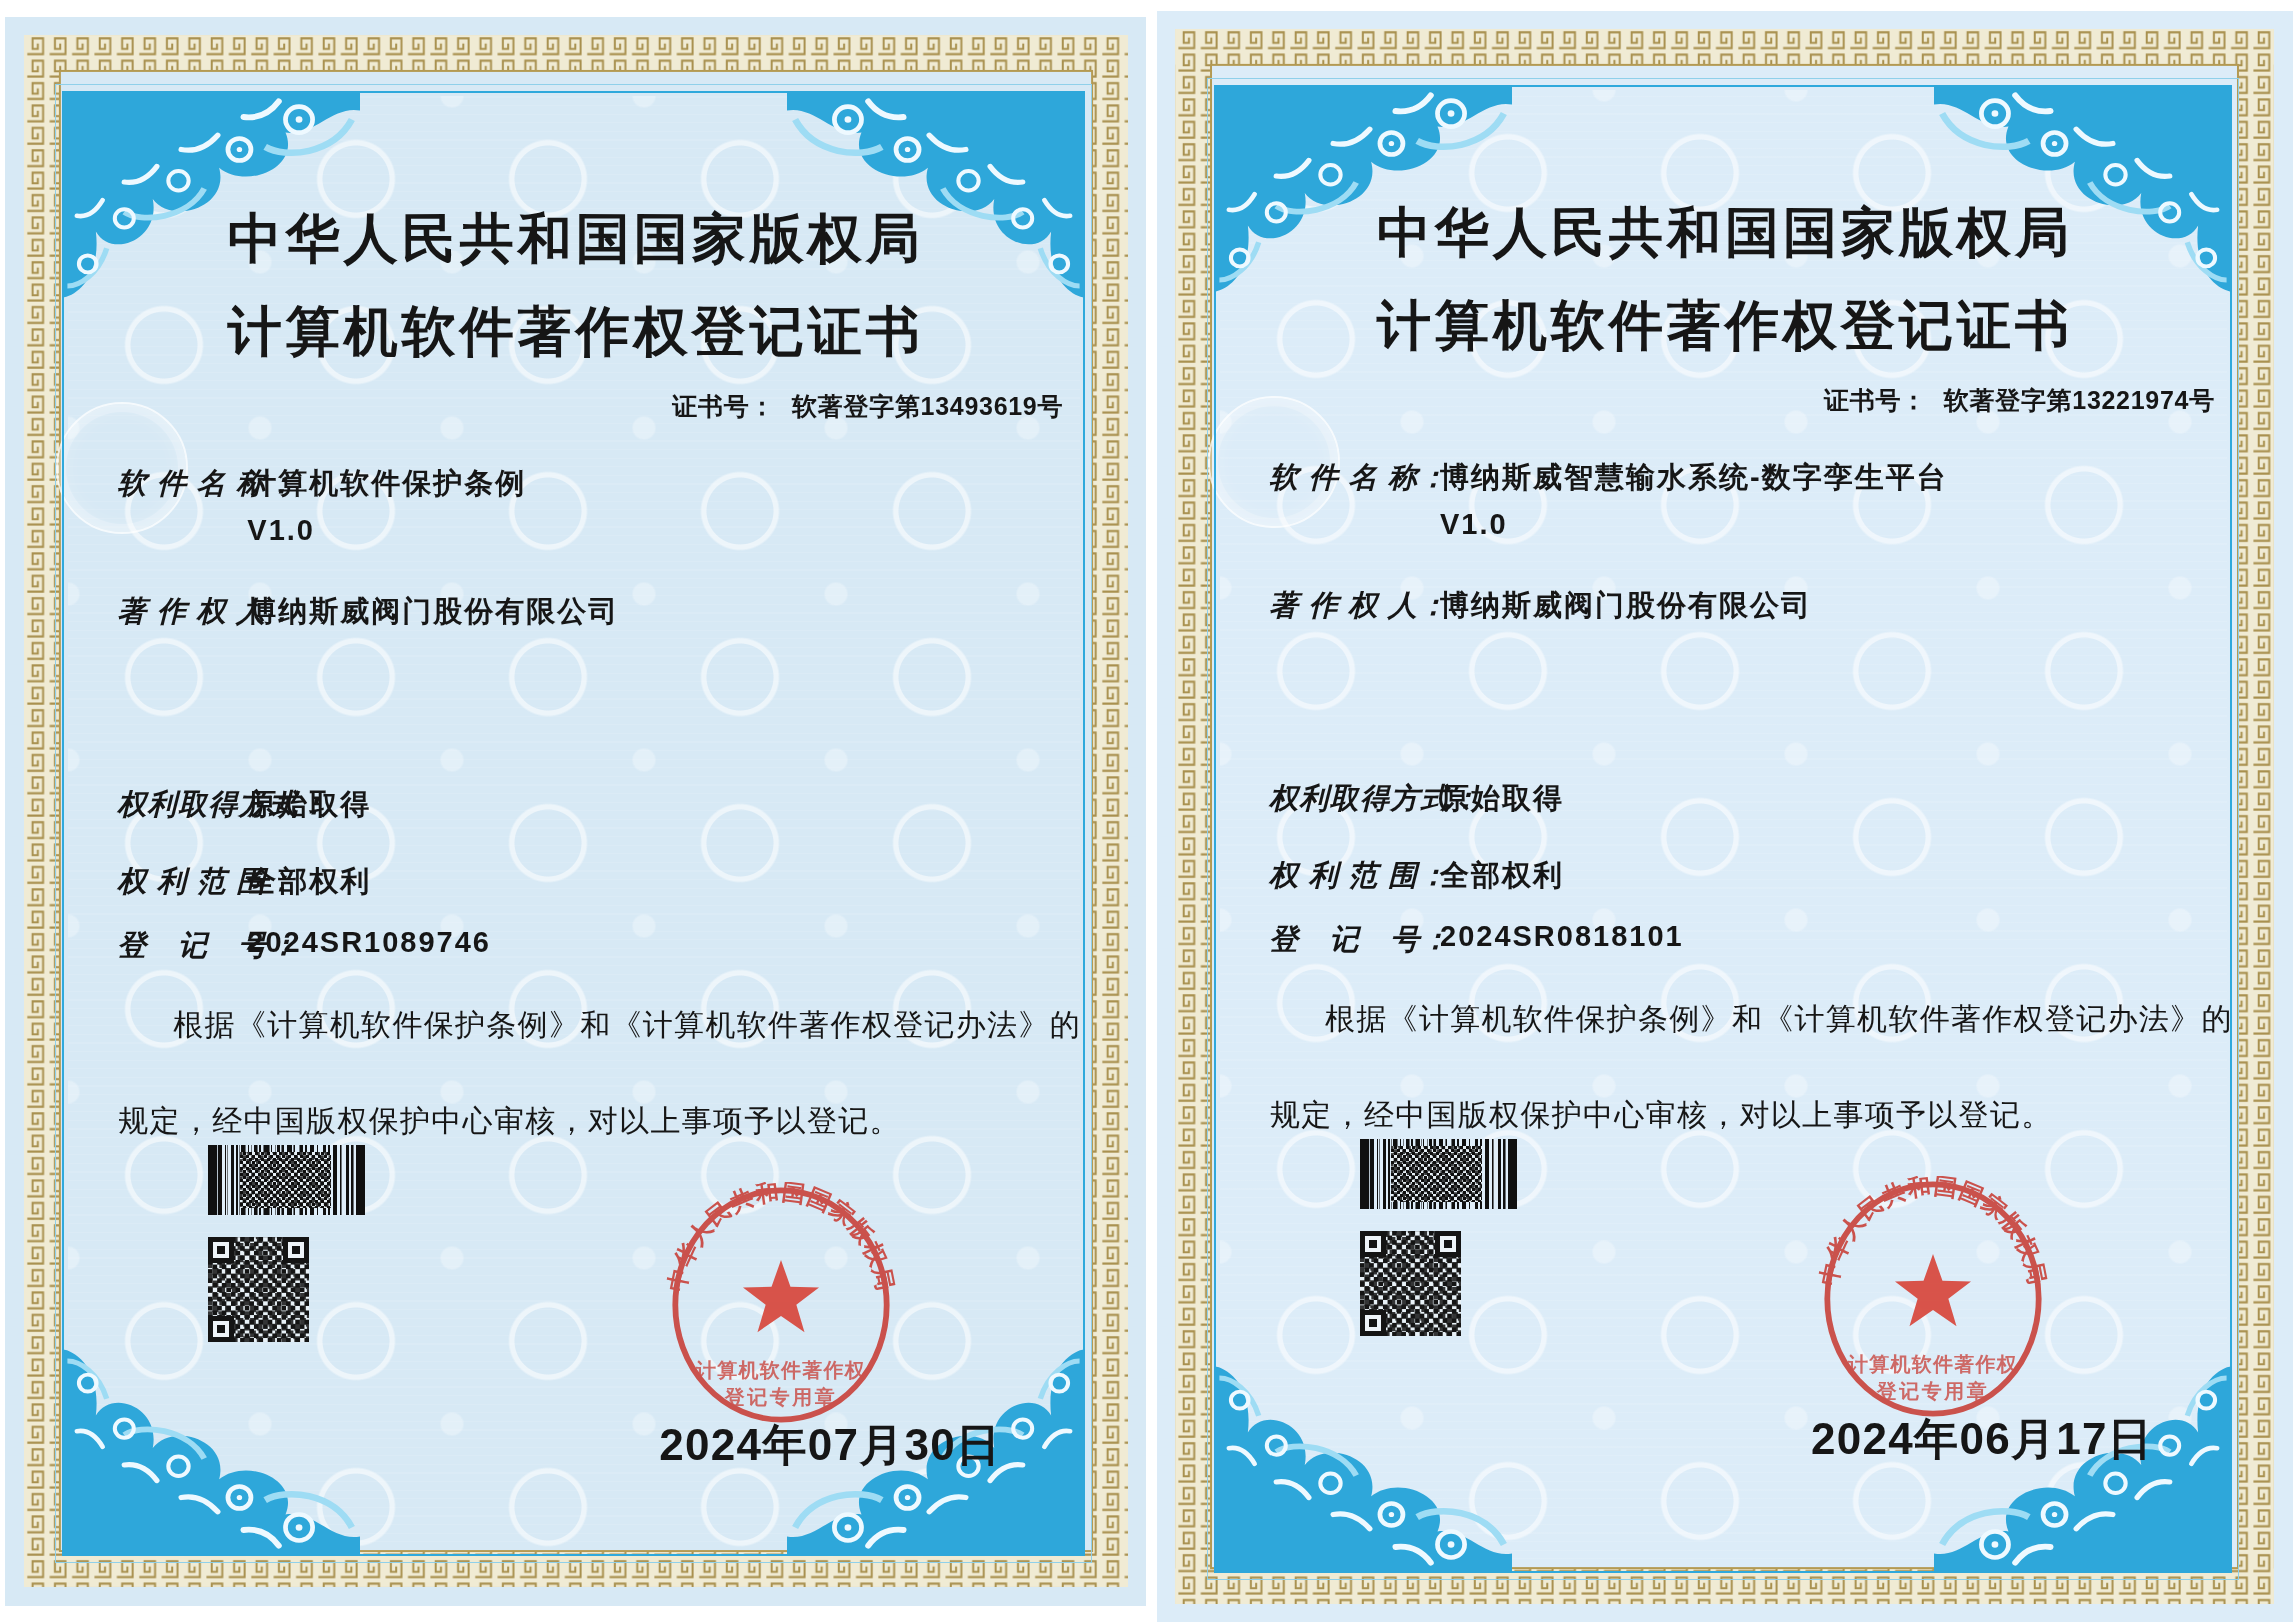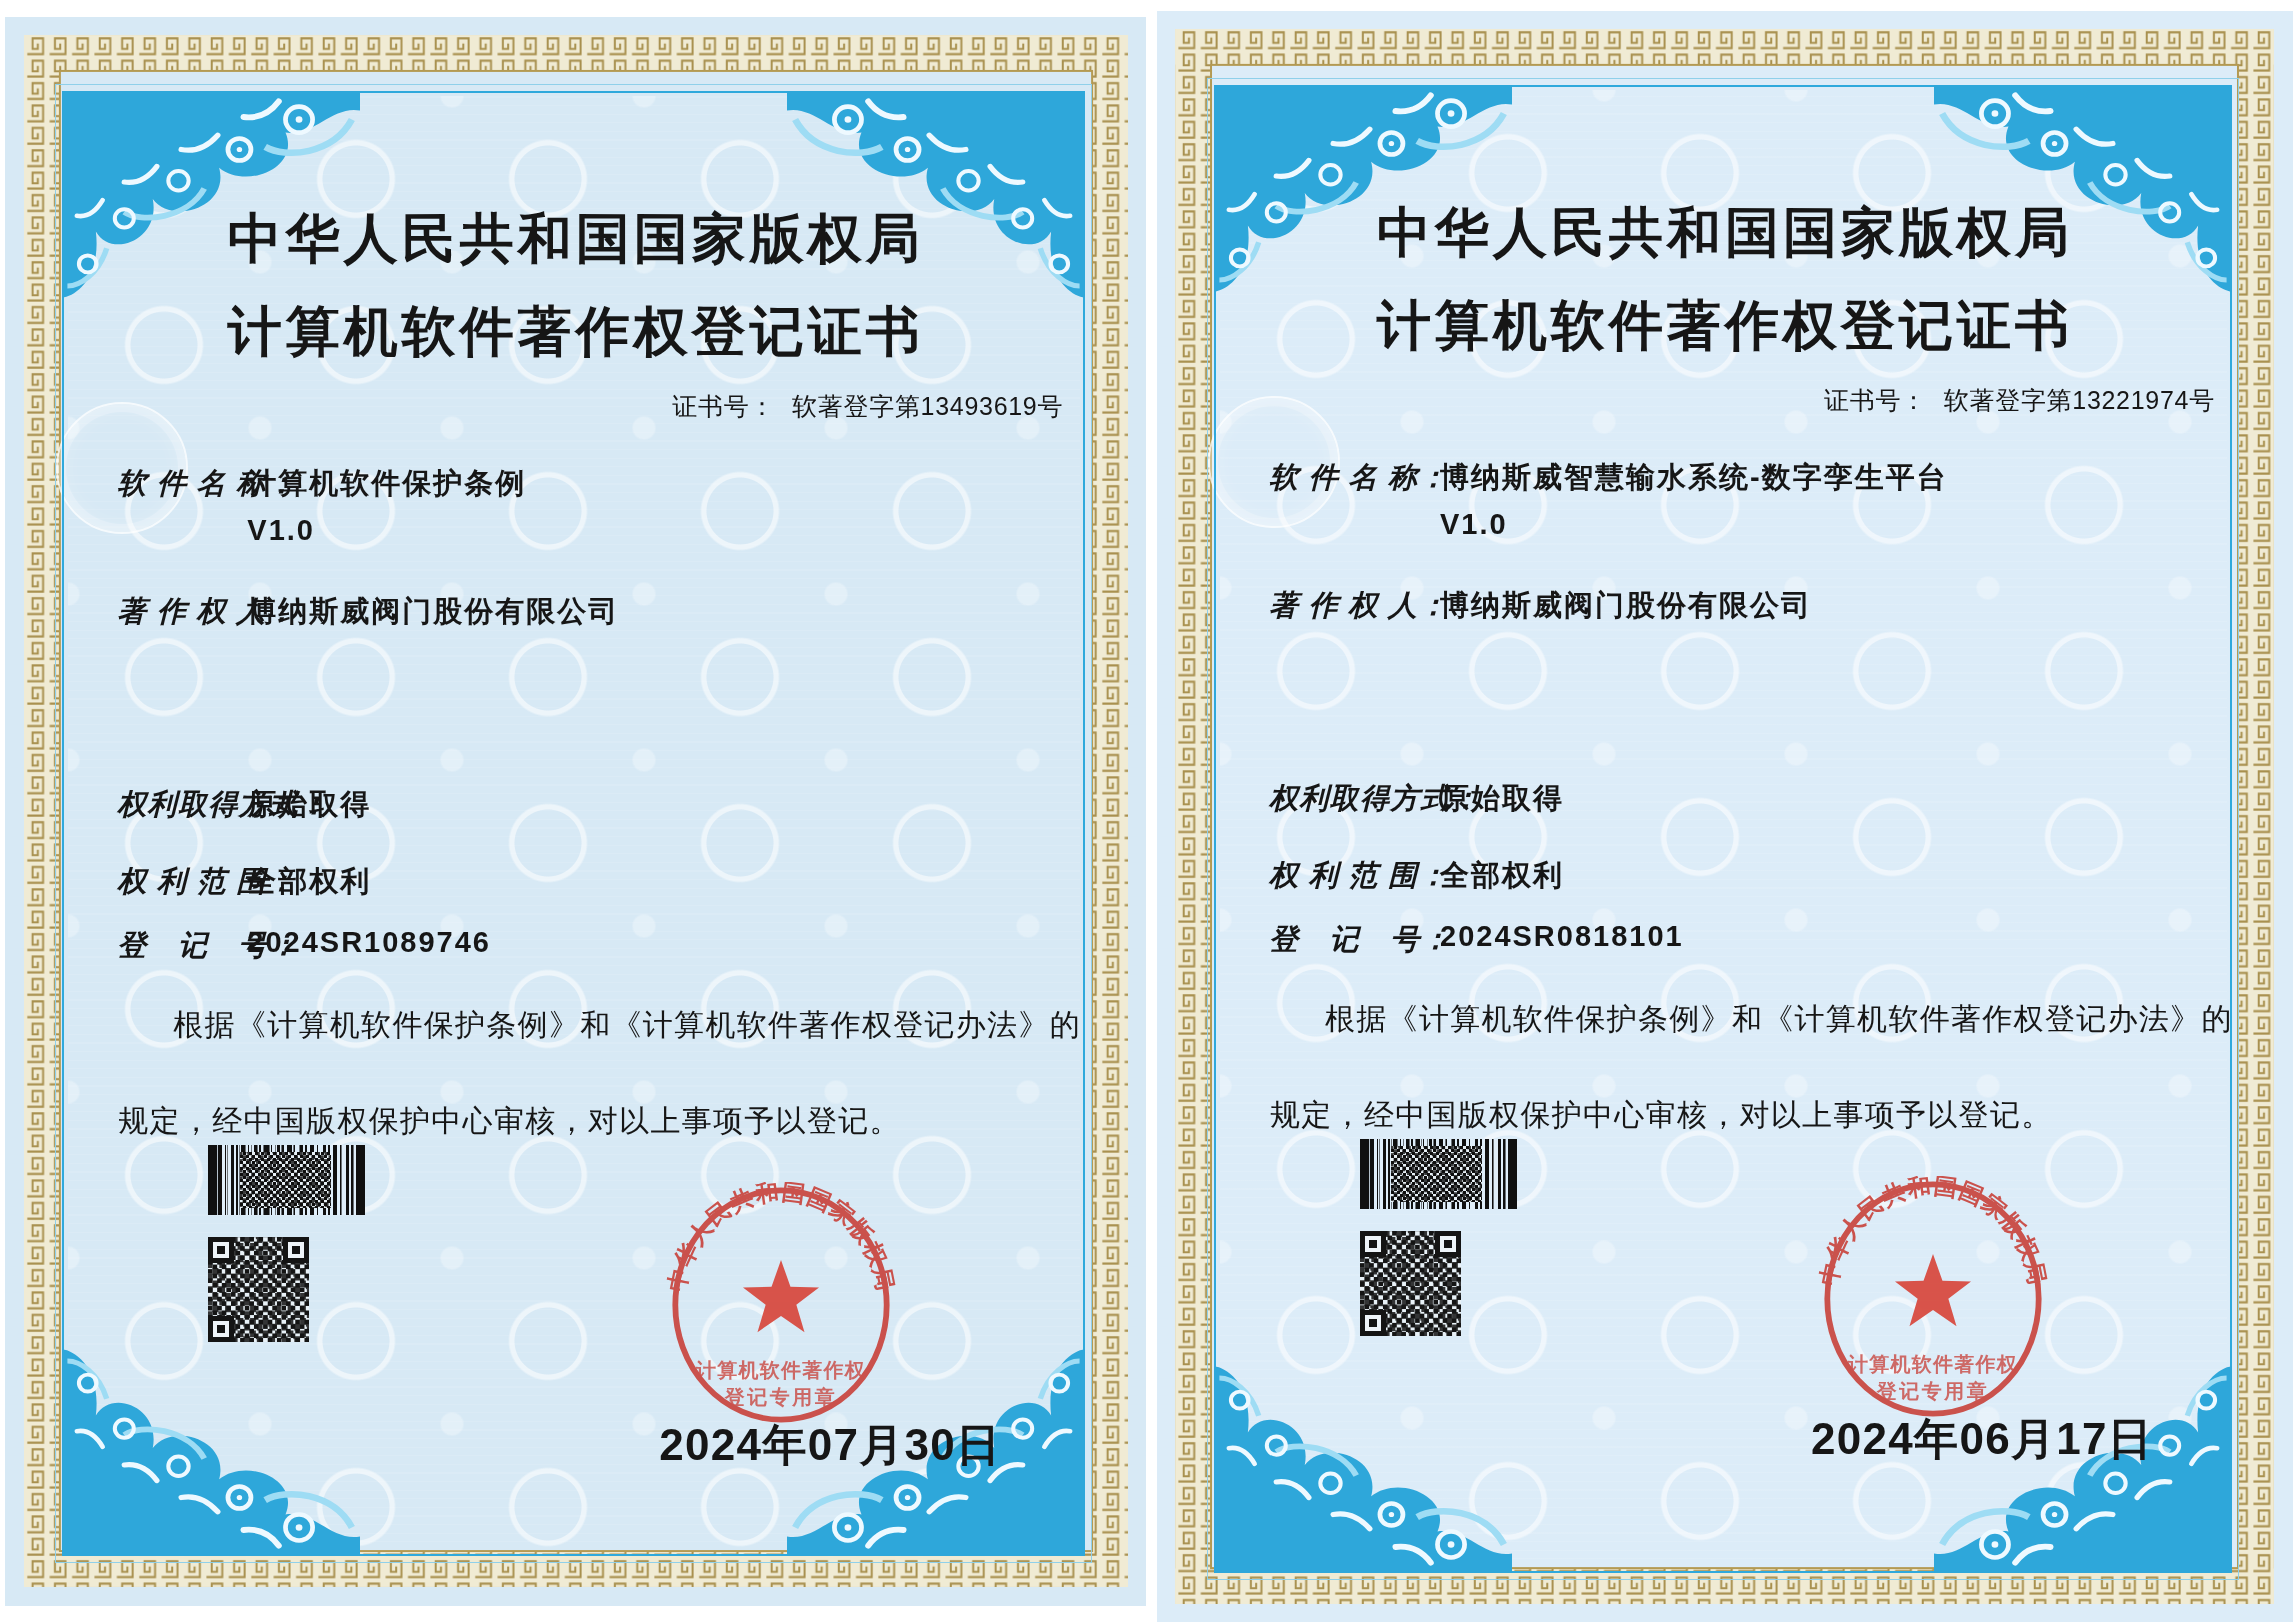--- a/index.html
+++ b/index.html
@@ -32,21 +32,21 @@
   .corner.tl{left:57px;top:74px;}
   .corner.tr{right:61px;top:74px;transform:scaleX(-1);}
   .corner.bl{left:57px;bottom:50px;transform:scaleY(-1);}
   .corner.br{right:61px;bottom:50px;transform:scale(-1,-1);}
 
   .tt{position:absolute;width:100%;text-align:center;font-weight:bold;
       font-size:54px;letter-spacing:4px;z-index:4;white-space:nowrap;}
   .tt.l1{top:186px;}
   .tt.l2{top:279px;}
 
-  .certno{position:absolute;top:373px;left:667px;font-weight:normal;font-size:25px;
+  .certno{position:absolute;top:373px;left:667px;font-weight:bold;font-size:25px;
           letter-spacing:0.7px;z-index:4;white-space:nowrap;}
   .certno .lab{margin-right:17px;}
 
   .emboss{position:absolute;left:51px;top:385px;width:128px;height:128px;border-radius:50%;
           border:2px solid rgba(255,255,255,.75);
           box-shadow:inset 0 0 0 8px rgba(255,255,255,.22), inset 0 0 26px rgba(255,255,255,.35);
           z-index:1;}
 
   .row{position:absolute;left:0;width:100%;font-weight:bold;font-size:29px;z-index:4;
        white-space:nowrap;}

